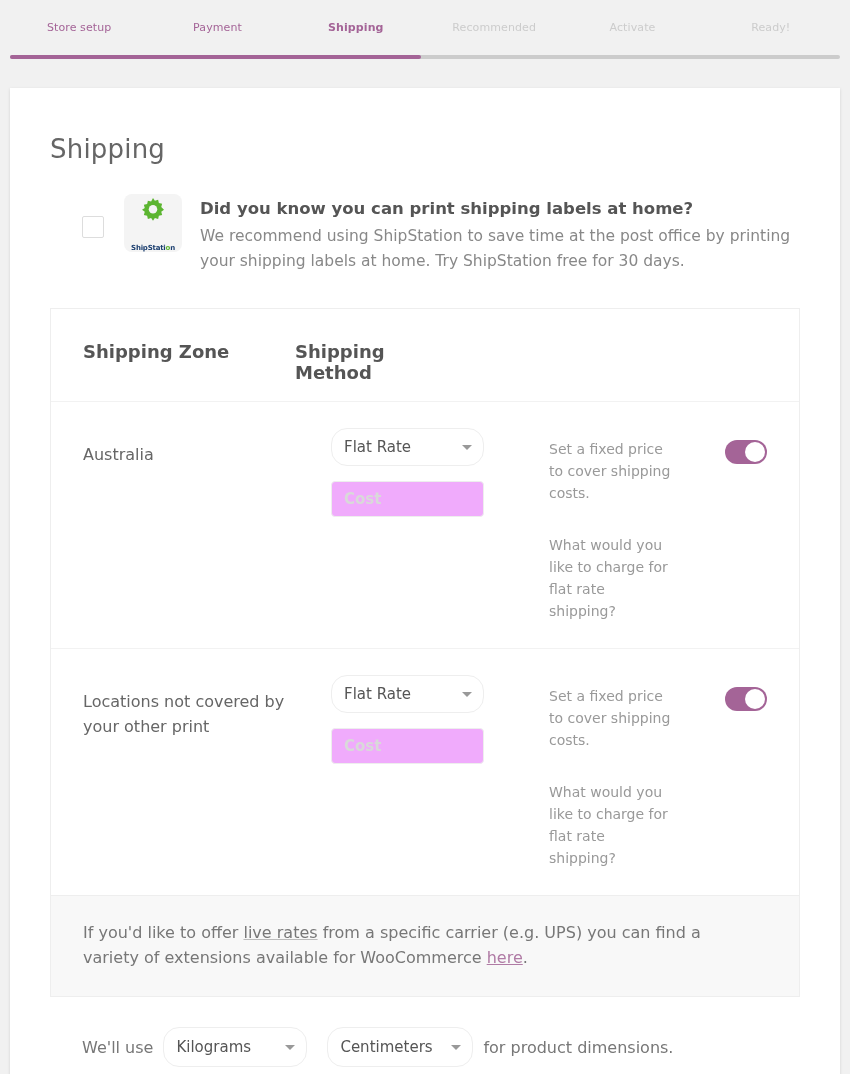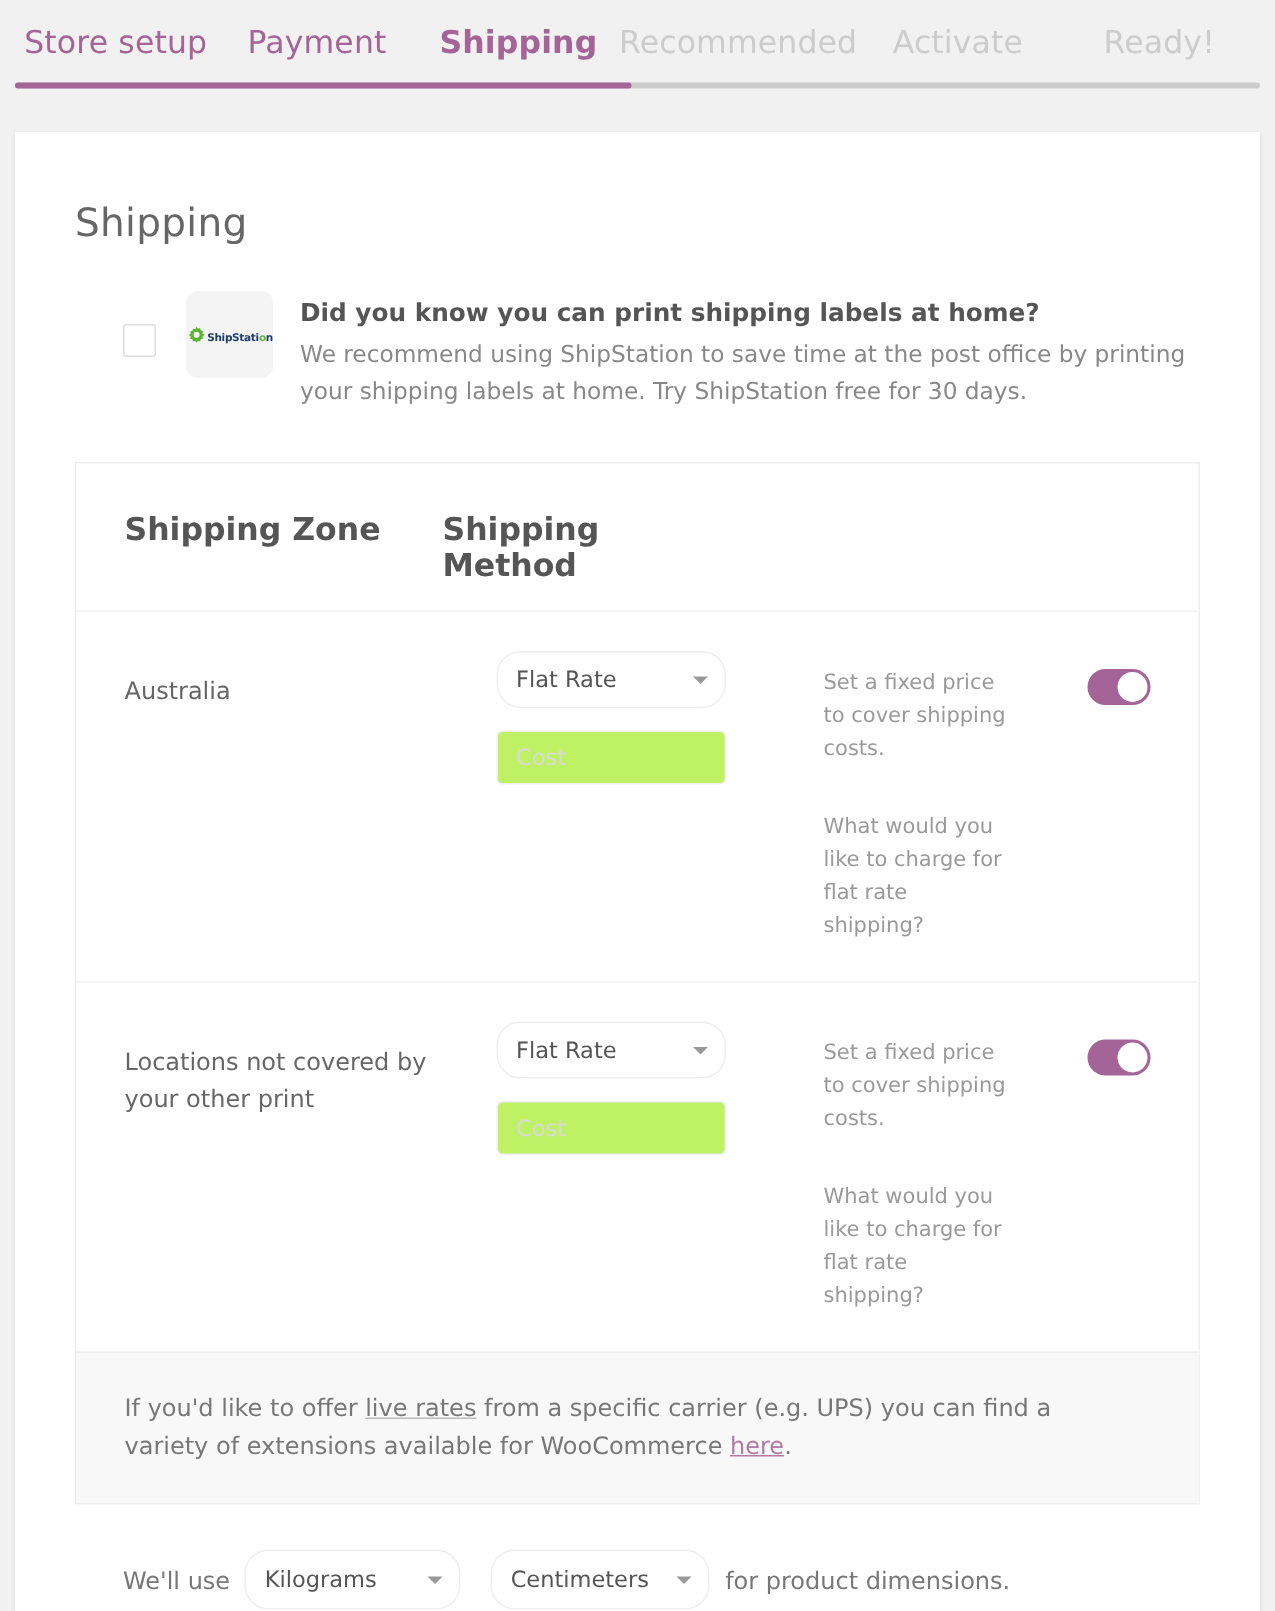--- a/index.html
+++ b/index.html
@@ -24,21 +24,21 @@
     right: 10px;
     top: 18px;
     display: flex;
   }
   .step {
     flex: 1;
     text-align: center;
     position: relative;
   }
   .step-label {
-    font-size: 21px;
+    font-size: 11px;
     letter-spacing: .1px;
     color: #ccc;
     line-height: 20px;
     display: block;
   }
   .step.done .step-label { color: #a46497; }
   .step.current .step-label { color: #a46497; font-weight: bold; }
 
   .track {
     position: absolute;
@@ -115,23 +115,23 @@
     cursor: pointer;
   }
   .ss-logo {
     width: 58px;
     height: 58px;
     background: #f4f4f4;
     border-radius: 8px;
     margin: 0 18px 0 20px;
     flex: none;
     display: flex;
-    flex-direction: row;
+    flex-direction: column;
     align-items: center;
-    justify-content: flex-end;
+    justify-content: space-between;
     padding-top: 2px;
   }
   .ss-logo-text {
     font-size: 7px;
     font-weight: bold;
     color: #1b3e6f;
     letter-spacing: -.2px;
     margin-top: 2px;
   }
   .ss-logo-text i { color: #5cb531; font-style: normal; }
@@ -153,21 +153,21 @@
   
   .zones {
     border: 1px solid #eee;
     margin-bottom: 30px;
   }
   .zones-head {
     display: flex;
     padding: 32px 32px 18px 32px;
   }
   .zones-head .th {
-    font-size: 21px;
+    font-size: 18px;
     font-weight: bold;
     color: #555;
   }
   .col-zone { width: 212px; flex: none; }
   .col-method { width: 160px; flex: none; }
 
   .zone-row {
     display: flex;
     align-items: flex-start;
     padding: 26px 32px 26px 32px;
@@ -227,26 +227,27 @@
     border-left: 5px solid transparent;
     border-right: 5px solid transparent;
     border-top: 5px solid #999;
   }
   .cost-input {
     margin-top: 15px;
     width: 153px;
     height: 36px;
     border: 1px solid #eee;
     border-radius: 4px;
-    background: #bef264;
+    background: #f0abfc;
     font-size: 15px;
     color: #555;
     padding: 5px 12px;
     font-family: "DejaVu Sans", sans-serif;
     outline: none;
+    font-weight: bold;
   }
   .cost-input::placeholder { color: #d9d9d9; }
 
   .toggle {
     width: 42px;
     height: 24px;
     border-radius: 12px;
     background: #a46497;
     position: relative;
     cursor: pointer;

